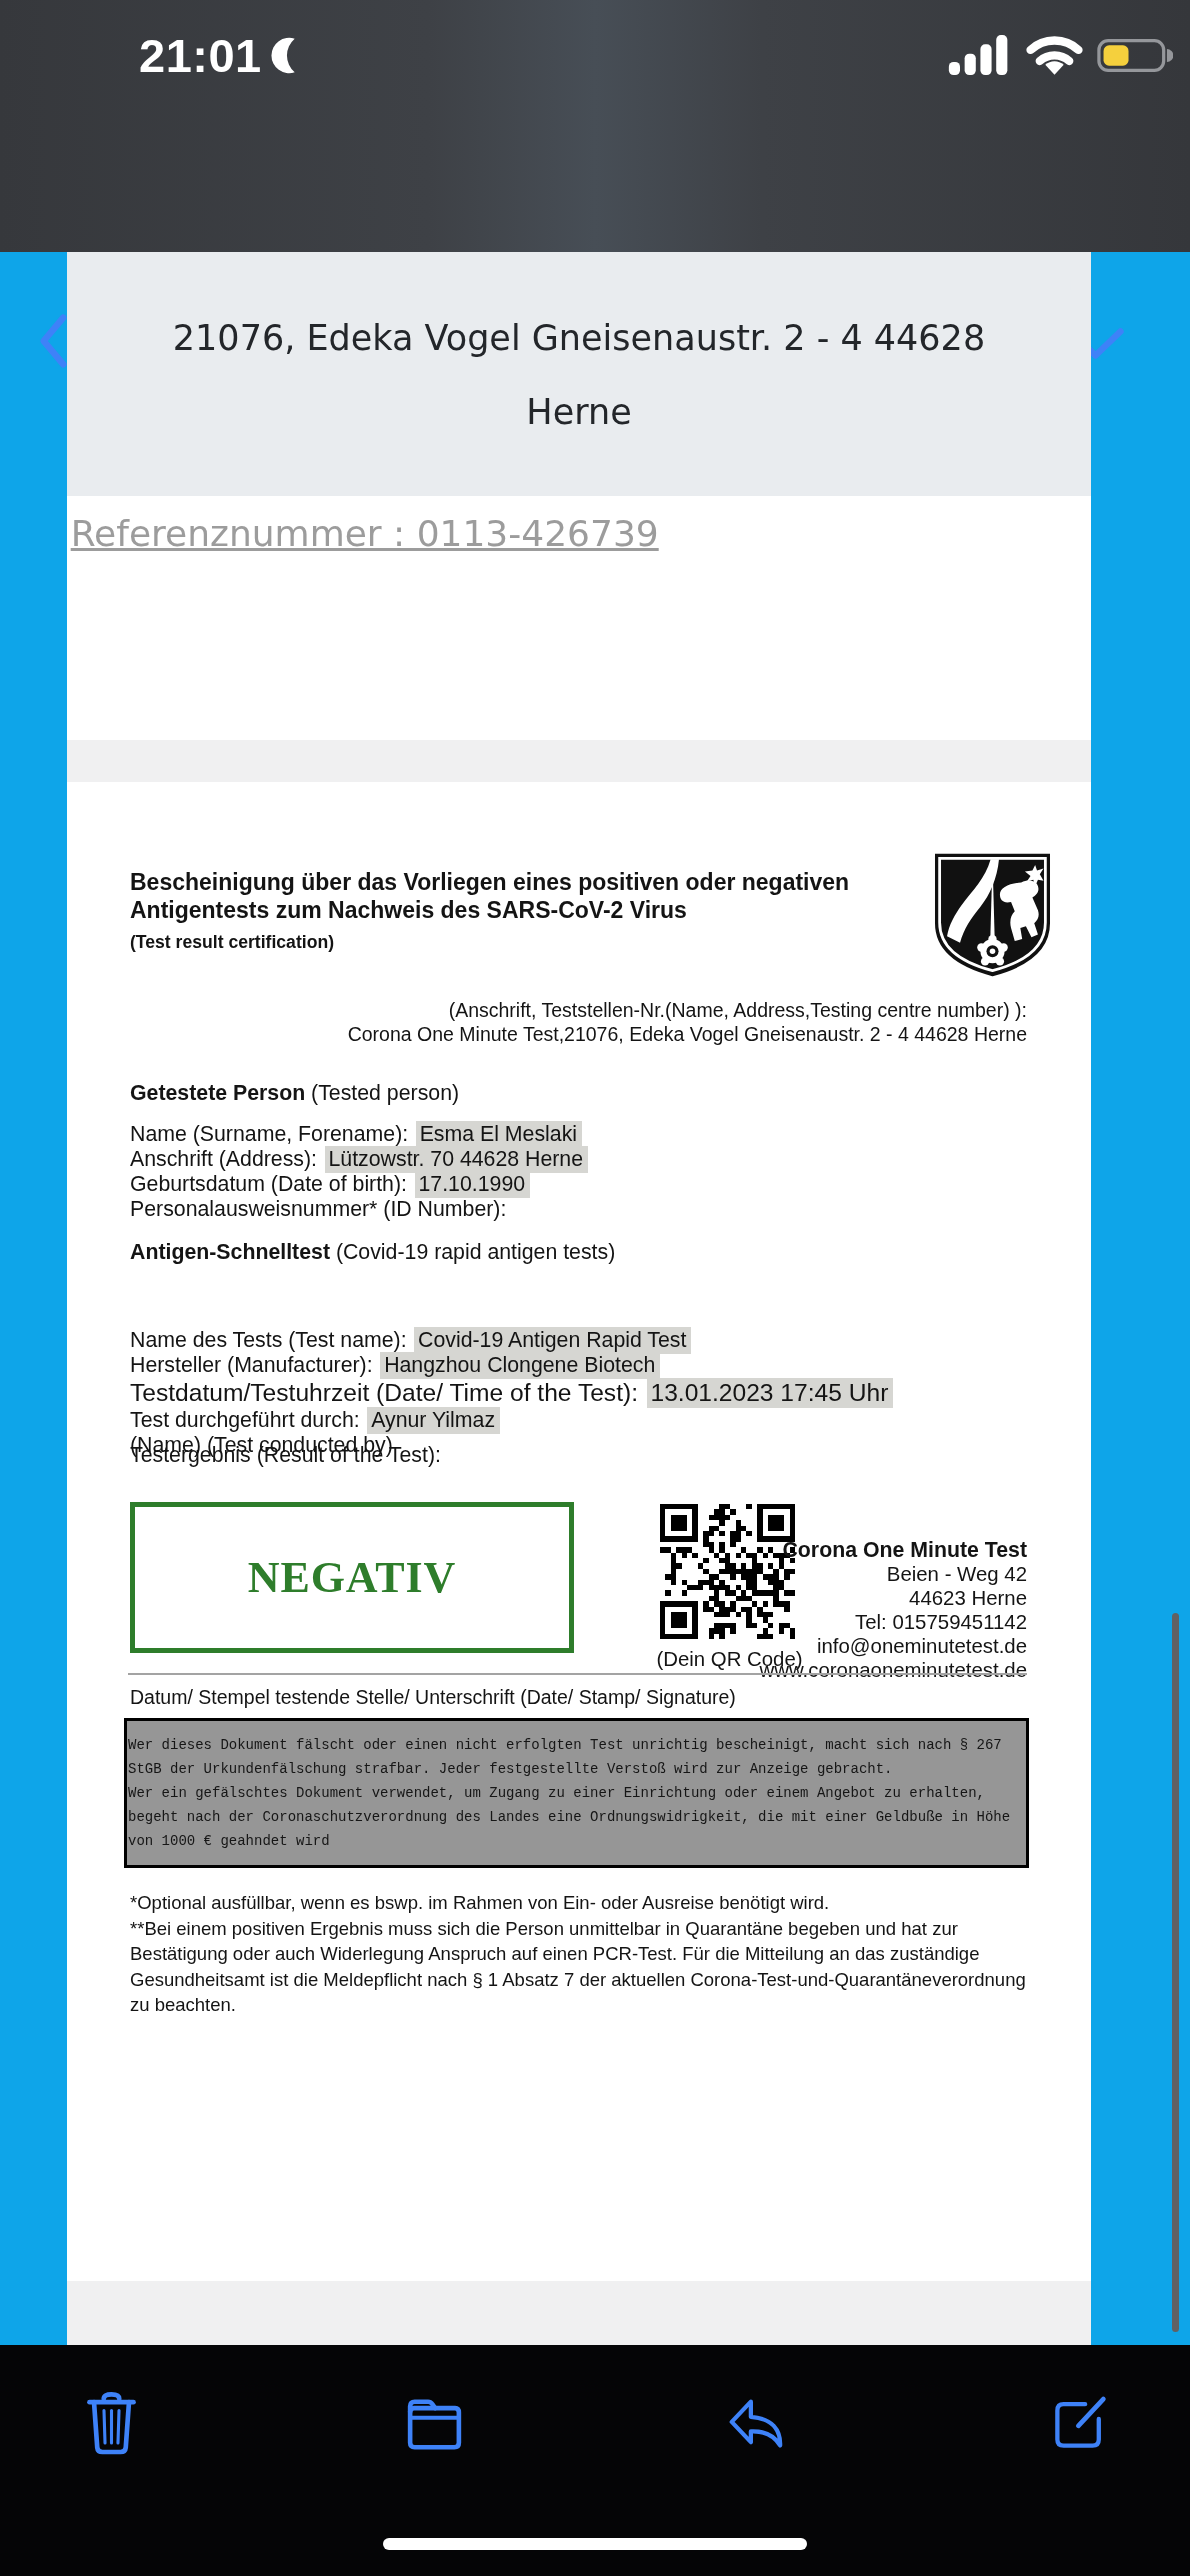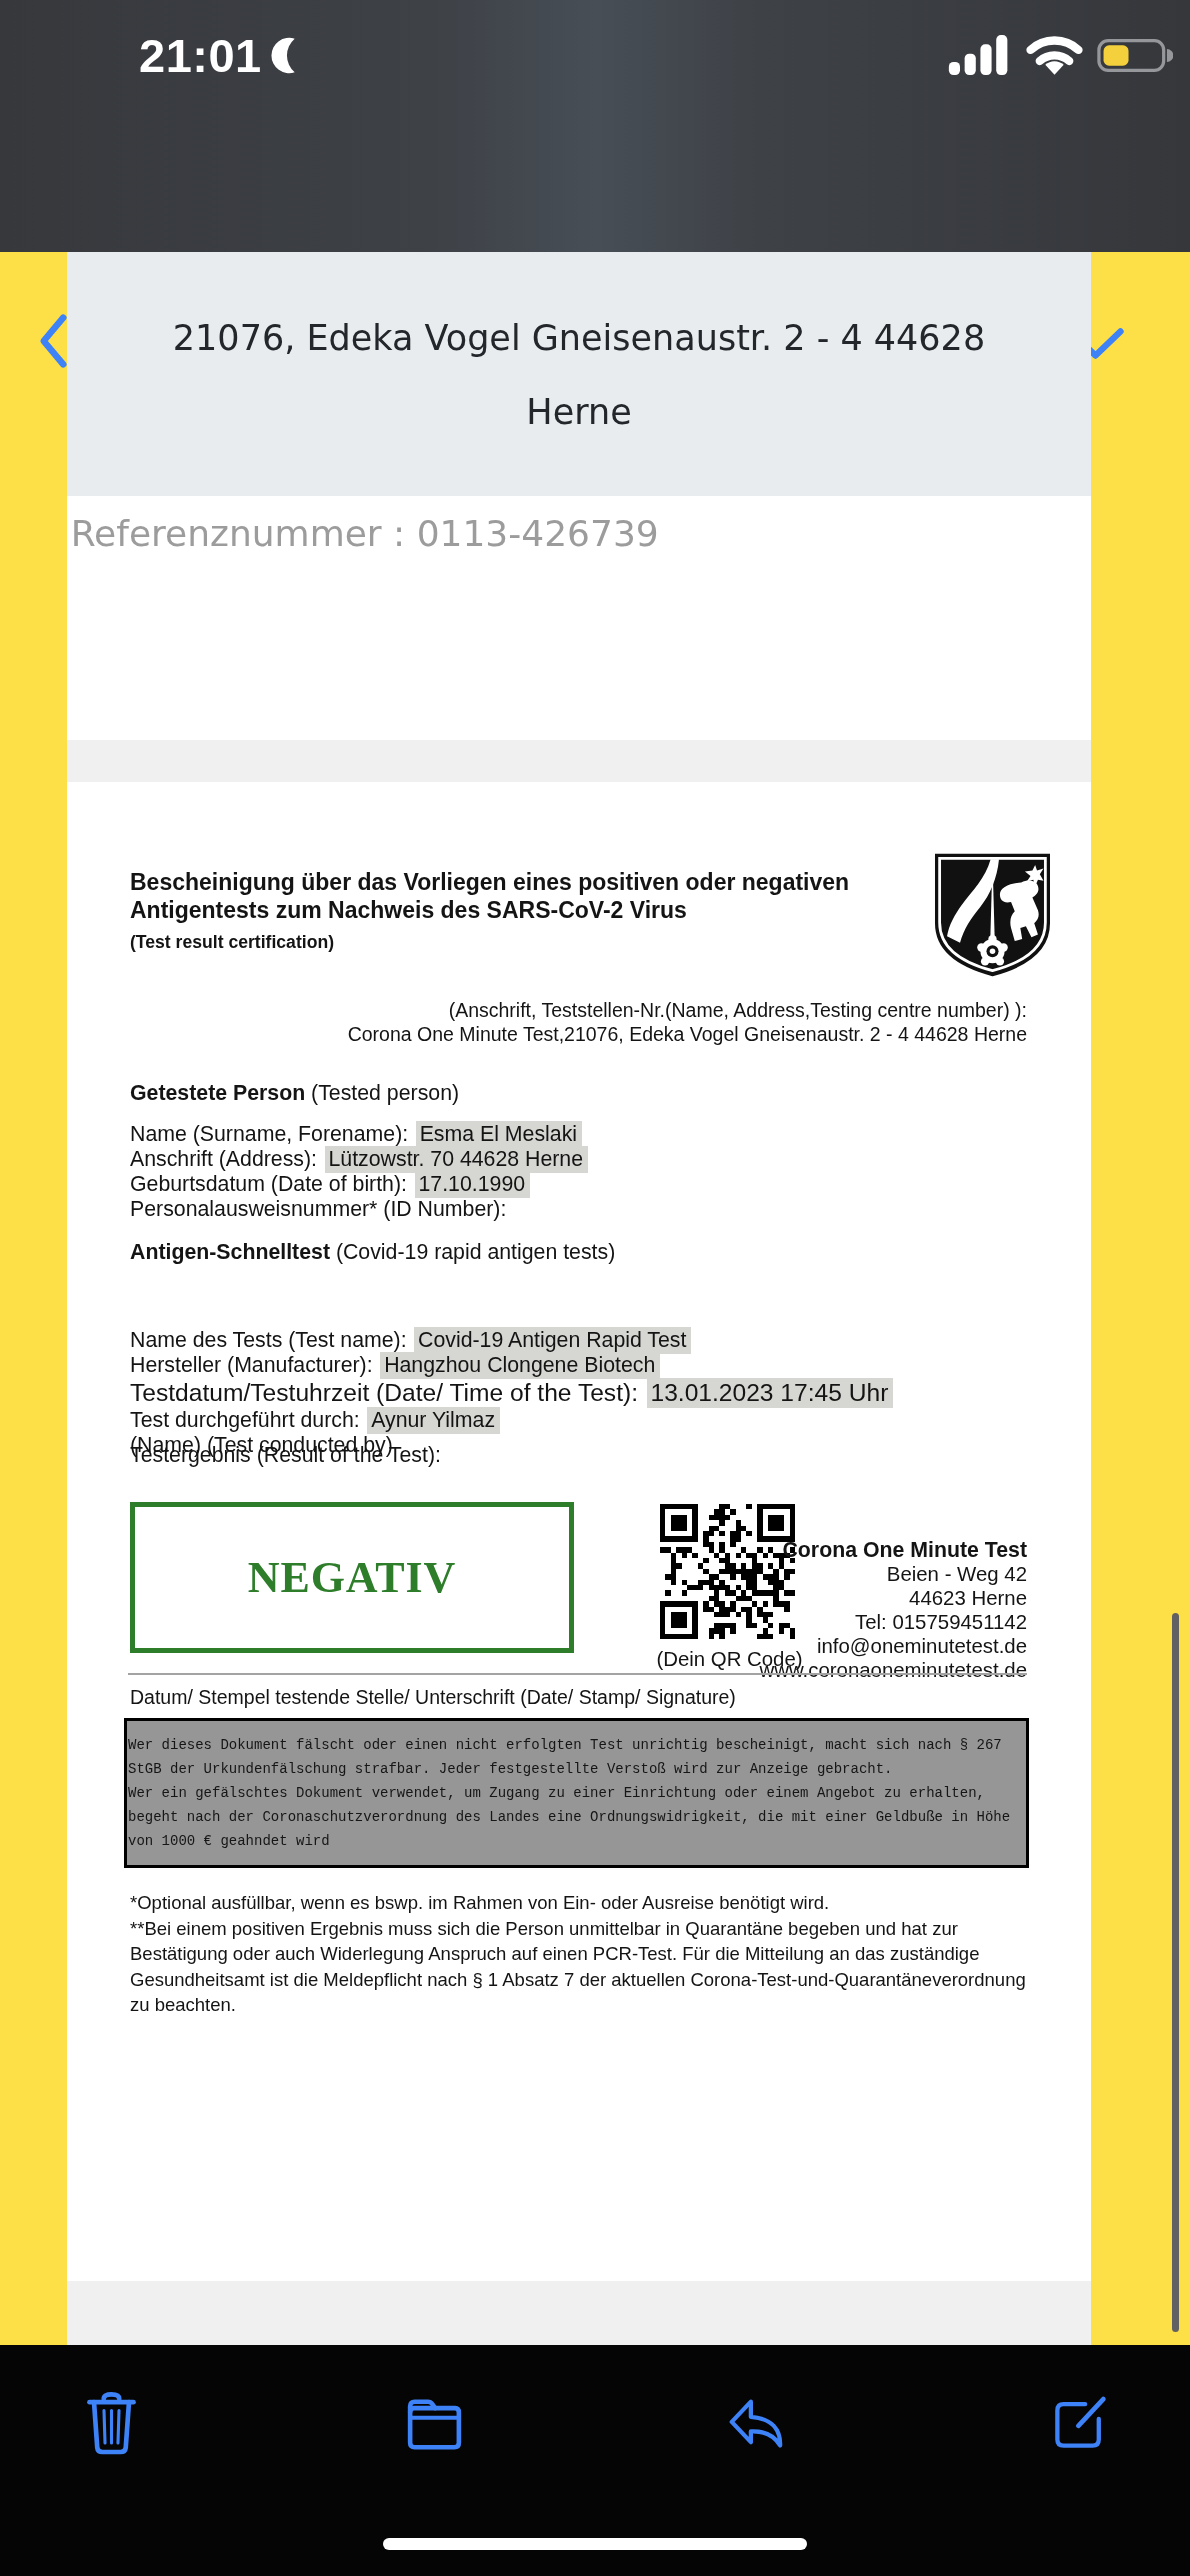--- a/index.html
+++ b/index.html
@@ -1,18 +1,18 @@
 <!DOCTYPE html>
 <html style="font-size:15px"><head>
 <meta charset="utf-8">
 <style>
   html,body{margin:0;padding:0;background:#000;}
   body{width:1191px;height:2576px;position:relative;overflow:hidden;
        font-family:"Liberation Sans",sans-serif;-webkit-font-smoothing:antialiased;}
-  .screen{position:absolute;inset:0;background:#fde047;}
+  .screen{position:absolute;inset:0;background:#0ea5e9;}
 
   
   .chrome{position:absolute;left:0;top:0;width:1191px;height:252px;
     background:linear-gradient(90deg,#36383c 0%,#3e4146 36%,#474e56 50%,#3e4146 64%,#35373b 100%);}
   .status-row{position:absolute;left:0;top:26px;width:1191px;height:59px;}
   .time{position:absolute;left:139px;top:0;height:59px;display:flex;align-items:center;gap:7.4px;}
   .time span{color:#fff;font-size:47px;font-weight:bold;letter-spacing:0.5px;}
   .sicons{position:absolute;right:18.5px;top:0;height:59px;display:flex;align-items:center;gap:13px;}
   .nav-row{position:absolute;left:0;top:148px;width:1191px;height:104px;}
   .back-ch{position:absolute;left:37px;top:165px;}
@@ -21,21 +21,21 @@
   .chev-up{position:absolute;left:930px;top:176px;}
   .chev-down{position:absolute;left:1065px;top:176px;}
 
   
   .document{position:absolute;left:67px;top:252px;width:1024px;height:2093px;background:#ffffff;}
   .document *{box-sizing:border-box;}
   .mail-hero{position:absolute;left:0;top:0;right:0;height:244px;background:#e9ecef;
     display:flex;flex-direction:column;justify-content:center;align-items:center;
     font-family:"DejaVu Sans",sans-serif;font-size:35px;color:#23262a;line-height:74px;padding-top:1.9px;}
   .refnum{position:absolute;left:3.7px;top:261px;font-family:"DejaVu Sans",sans-serif;
-    font-size:36px;color:#9c9c9c;white-space:nowrap;}
+    font-size:36px;color:#9c9c9c;white-space:nowrap;text-decoration:underline;}
   .band{position:absolute;left:0;right:0;background:#f0f0f1;}
   .band1{top:488px;height:42px;}
   .band2{top:2029px;height:64px;}
 
   .cert{color:#141414;}
   .cert-title{position:absolute;left:63px;top:616px;width:770px;}
   .cert-title .t{font-size:23px;font-weight:bold;line-height:28px;}
   .cert-title .s{font-size:17.6px;font-weight:bold;line-height:22px;margin-top:6.5px;}
   .crest{position:absolute;left:865px;top:599px;width:121px;height:128px;}
 

